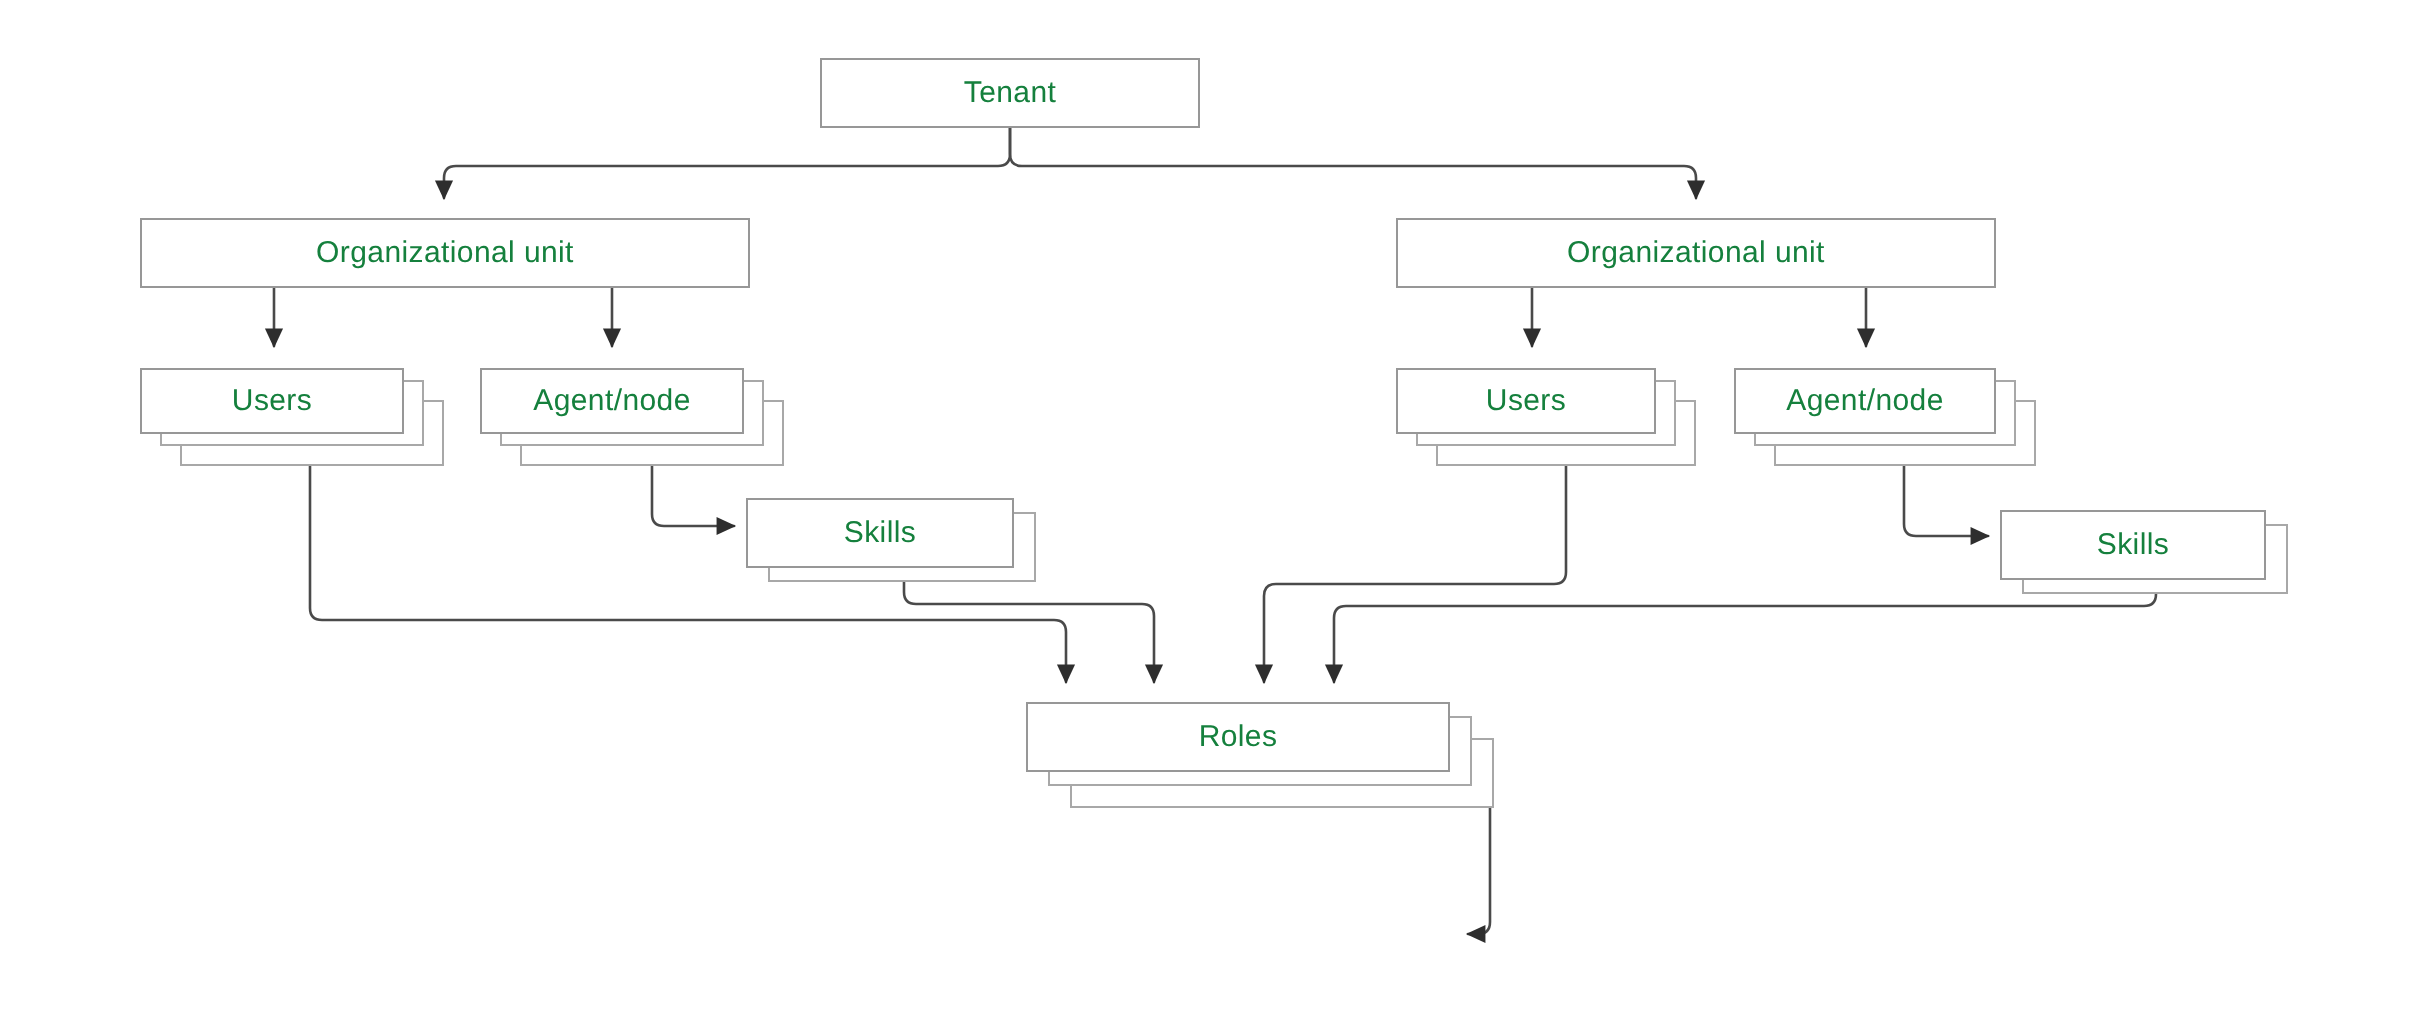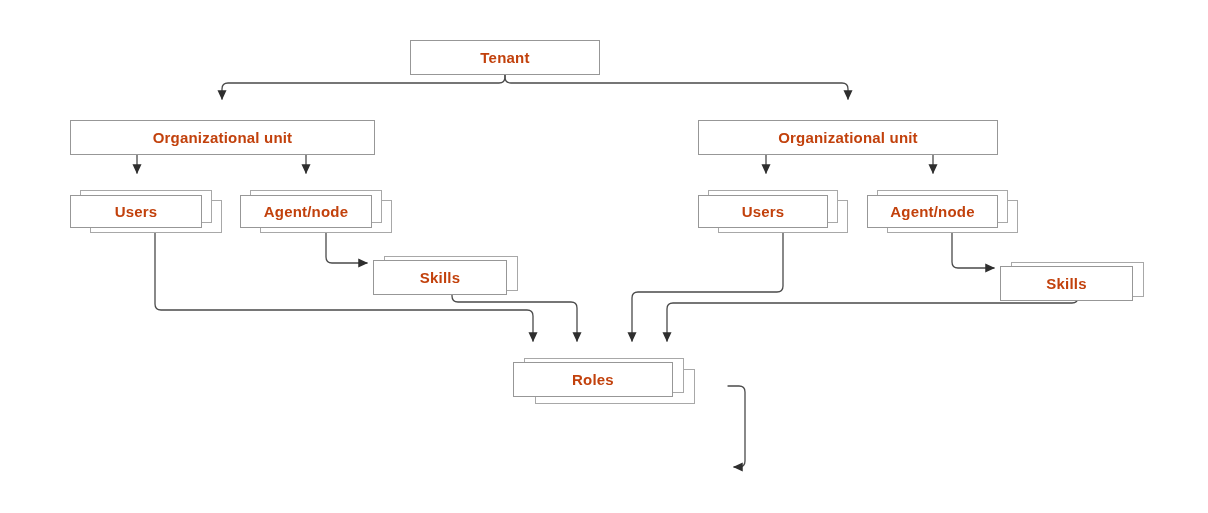--- a/index.html
+++ b/index.html
@@ -15,25 +15,24 @@
   .wire { fill: none; stroke: #4a4a4a; stroke-width: 1.3; stroke-linejoin: round; stroke-linecap: round; }
   .stack, .plainbox { position: absolute; }
   .box, .copy {
     position: absolute;
     background: #ffffff;
     border: 1px solid #979797;
     box-sizing: border-box;
   }
   .copy { border-color: #a8a8a8; }
   .box {
-    left: 0; top: 15px; width: 100%; height: 100%;
+    left: 0; top: 4px; width: 100%; height: 100%;
     display: flex; align-items: center; justify-content: center;
-    font-size: 15px; color: #c2410c; letter-spacing: 0.2px;
+    font-size: 15px; color: #15803d; letter-spacing: 0.2px;
     z-index: 2;
-    font-weight: bold;
   }
   .copy { z-index: 1; width: 100%; height: 100%; }
   .c1-10 { left: 10px; top: 10px; }
   .c2-10 { left: 20px; top: 20px; }
   .c1-11 { left: 11px; top: 11px; }
   .c2-11 { left: 22px; top: 22px; }
 </style>
 </head>
 <body>
 
@@ -122,21 +121,21 @@
     </div>
   </div>
 
   <div class="stack" style="left:1000px; top:251px; width:133px; height:35px;">
     <div class="copy c1-11"></div>
     <div class="box">
       <span>Skills</span>
     </div>
   </div>
 
-  <div class="stack" style="left:513px; top:347px; width:160px; height:35px;">
+  <div class="stack" style="left:513px; top:347px; width:212px; height:35px;">
     <div class="copy c2-11"></div>
     <div class="copy c1-11"></div>
     <div class="box">
       <span>Roles</span>
     </div>
   </div>
 
 
 </div>
 

